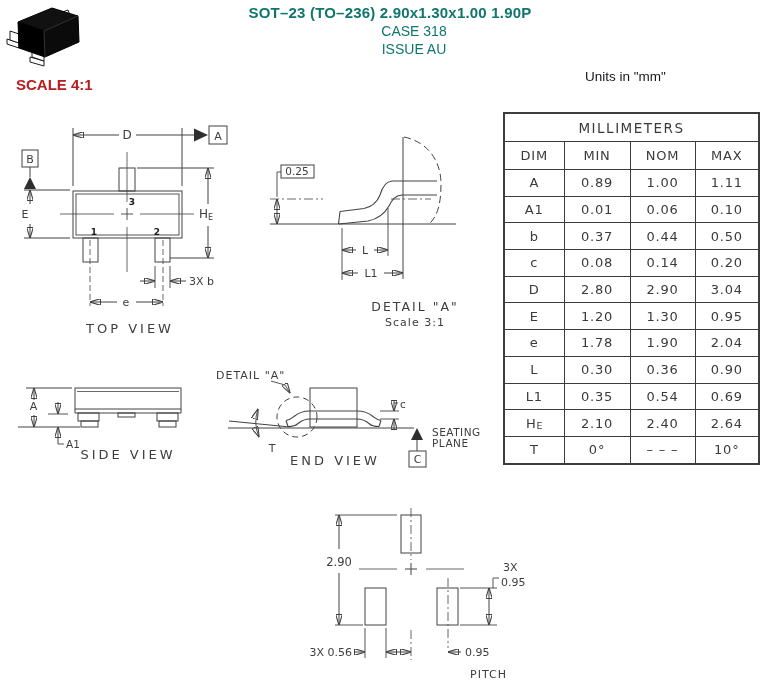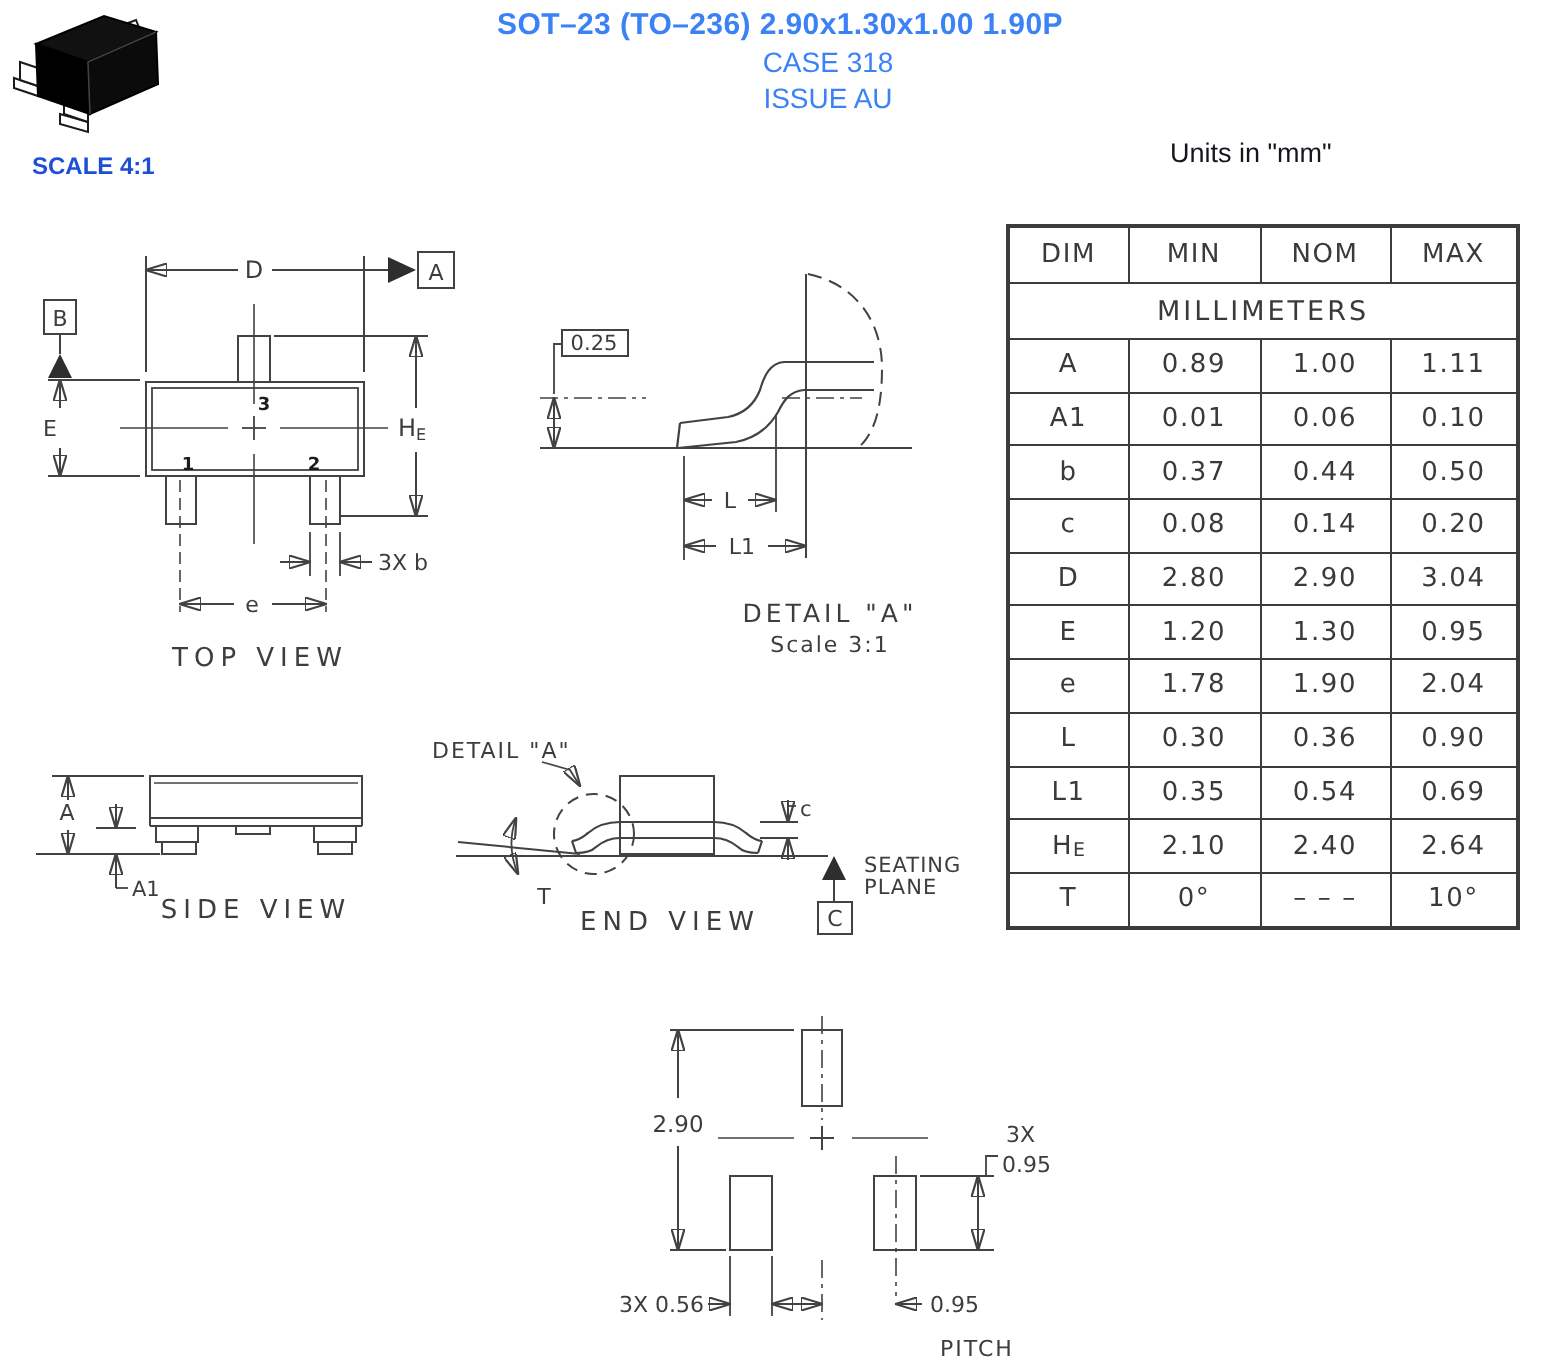--- a/index.html
+++ b/index.html
@@ -1,23 +1,23 @@
 <!DOCTYPE html>
 <html><head>
 <meta charset="utf-8">
 <style>
   html,body{margin:0;padding:0;background:#fff;width:780px;height:685px;overflow:hidden;
     font-family:"Liberation Sans",sans-serif;}
   .abs{position:absolute;}
   #stage{position:relative;width:780px;height:685px;background:#fff;}
   
-  #titleblock{left:0;top:4px;width:780px;text-align:center;color:#3b82f6;}
+  #titleblock{left:0;top:4px;width:780px;text-align:center;color:#0f766e;}
   #titleblock .t1{font-size:15px;font-weight:bold;letter-spacing:.2px;}
   #titleblock .t2,#titleblock .t3{font-size:14px;margin-top:2px;padding-left:48px;}
-  #scalelabel{left:16px;top:76px;font-size:12px;font-weight:bold;color:#1d4ed8;}
+  #scalelabel{left:16px;top:76px;font-size:15px;font-weight:bold;color:#b91c1c;}
   #unitslabel{left:585px;top:69px;font-size:13.5px;color:#15151d;}
   
   #dimtable{left:503px;top:112px;border-collapse:collapse;table-layout:fixed;
     font-family:"DejaVu Sans",sans-serif;color:#3a3a3a;}
   #dimtable,
   #dimtable th,#dimtable td{border:1px solid #3c3c3c;}
   #dimtable{border-width:2px;}
   #dimtable th,#dimtable td{font-weight:normal;text-align:center;padding:0;
     font-size:13px;letter-spacing:.8px;height:25.7px;overflow:hidden;white-space:nowrap;}
   #dimtable .ttl{height:27px;font-size:13.5px;letter-spacing:1.5px;}
@@ -258,28 +258,28 @@
 
   <table id="dimtable" class="abs">
     <colgroup>
         <col style="width:60px">
         <col style="width:66px">
         <col style="width:65px">
         <col style="width:64px">
       </colgroup>
     <thead>
       <tr>
+          <th class="ttl" colspan="4">MILLIMETERS</th>
+        </tr>
+      <tr>
         <th class="hed">DIM</th>
         <th class="hed">MIN</th>
         <th class="hed">NOM</th>
         <th class="hed">MAX</th>
       </tr>
-      <tr>
-          <th class="ttl" colspan="4">MILLIMETERS</th>
-        </tr>
     </thead>
     <tbody>
         <tr>
           <td>A</td>
           <td>0.89</td>
           <td>1.00</td>
           <td>1.11</td>
         </tr>
         <tr>
           <td>A1</td>

